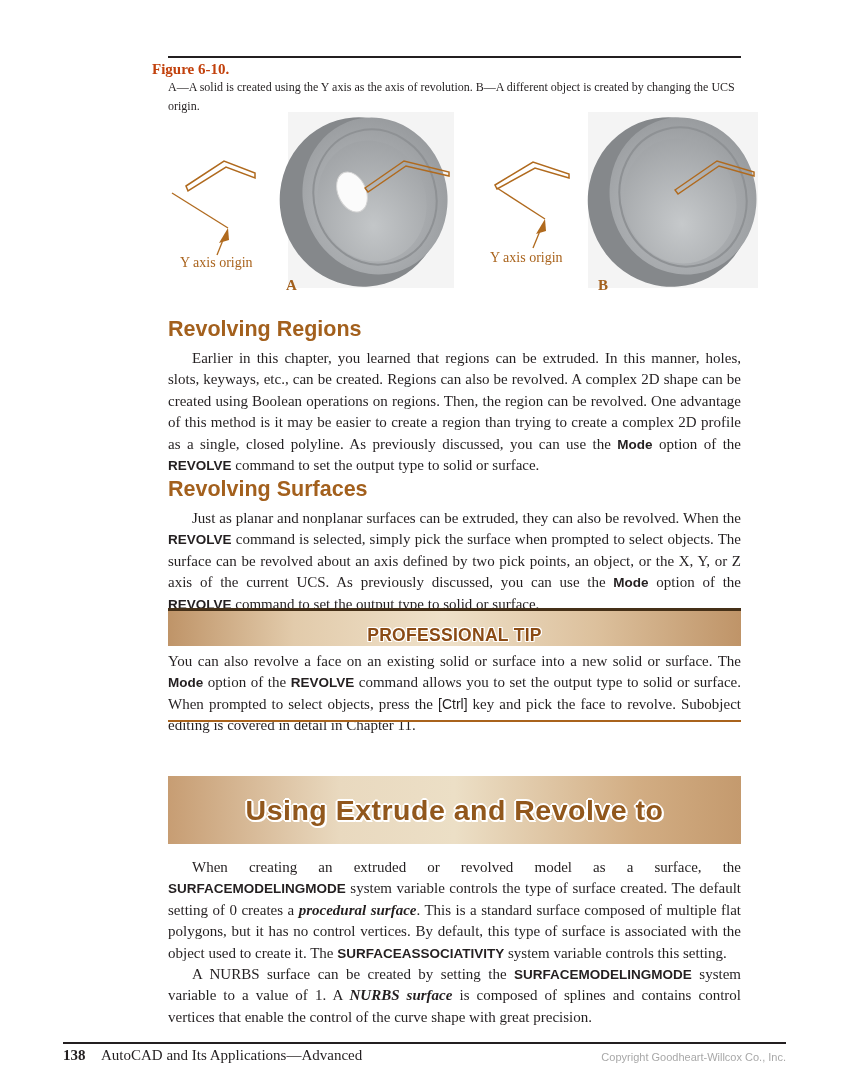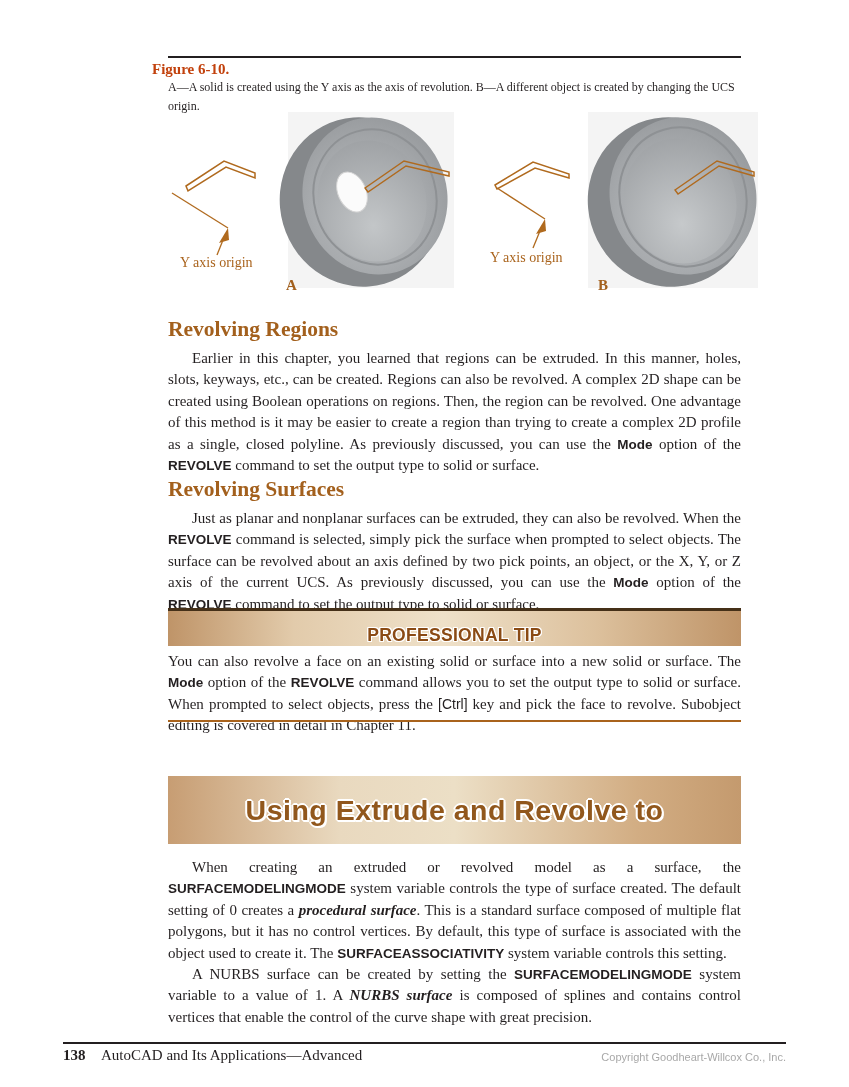--- a/index.html
+++ b/index.html
@@ -17,21 +17,21 @@
 
   .figure-area { position:absolute; left:168px; top:112px; width:612px; height:190px; }
   .figure-area svg { position:absolute; top:0; }
   #figA { left:0; }
   #figB { left:302px; }
   .sketch-text { font-family:"Liberation Serif", serif; font-size:14px; fill:#a9631c; }
   .part-letter { font-family:"Liberation Serif", serif; font-size:15px; font-weight:bold; fill:#a3601d; }
 
   .section-heading {
     position:absolute; left:168px; font-weight:bold; font-size:21.5px; color:#a3601d;
-    font-family:Liberation Serif, serif;
+    font-family:Liberation Sans, sans-serif;
   }
   #h-regions { top:317px; }
   #h-surfaces { top:477px; }
 
   .body-par {
     position:absolute; left:168px; width:573px; font-size:15px; line-height:21.4px;
     text-align:justify; color:#231f20;
   }
   .indent { text-indent:24px; }
   #par-regions { top:348px; }

